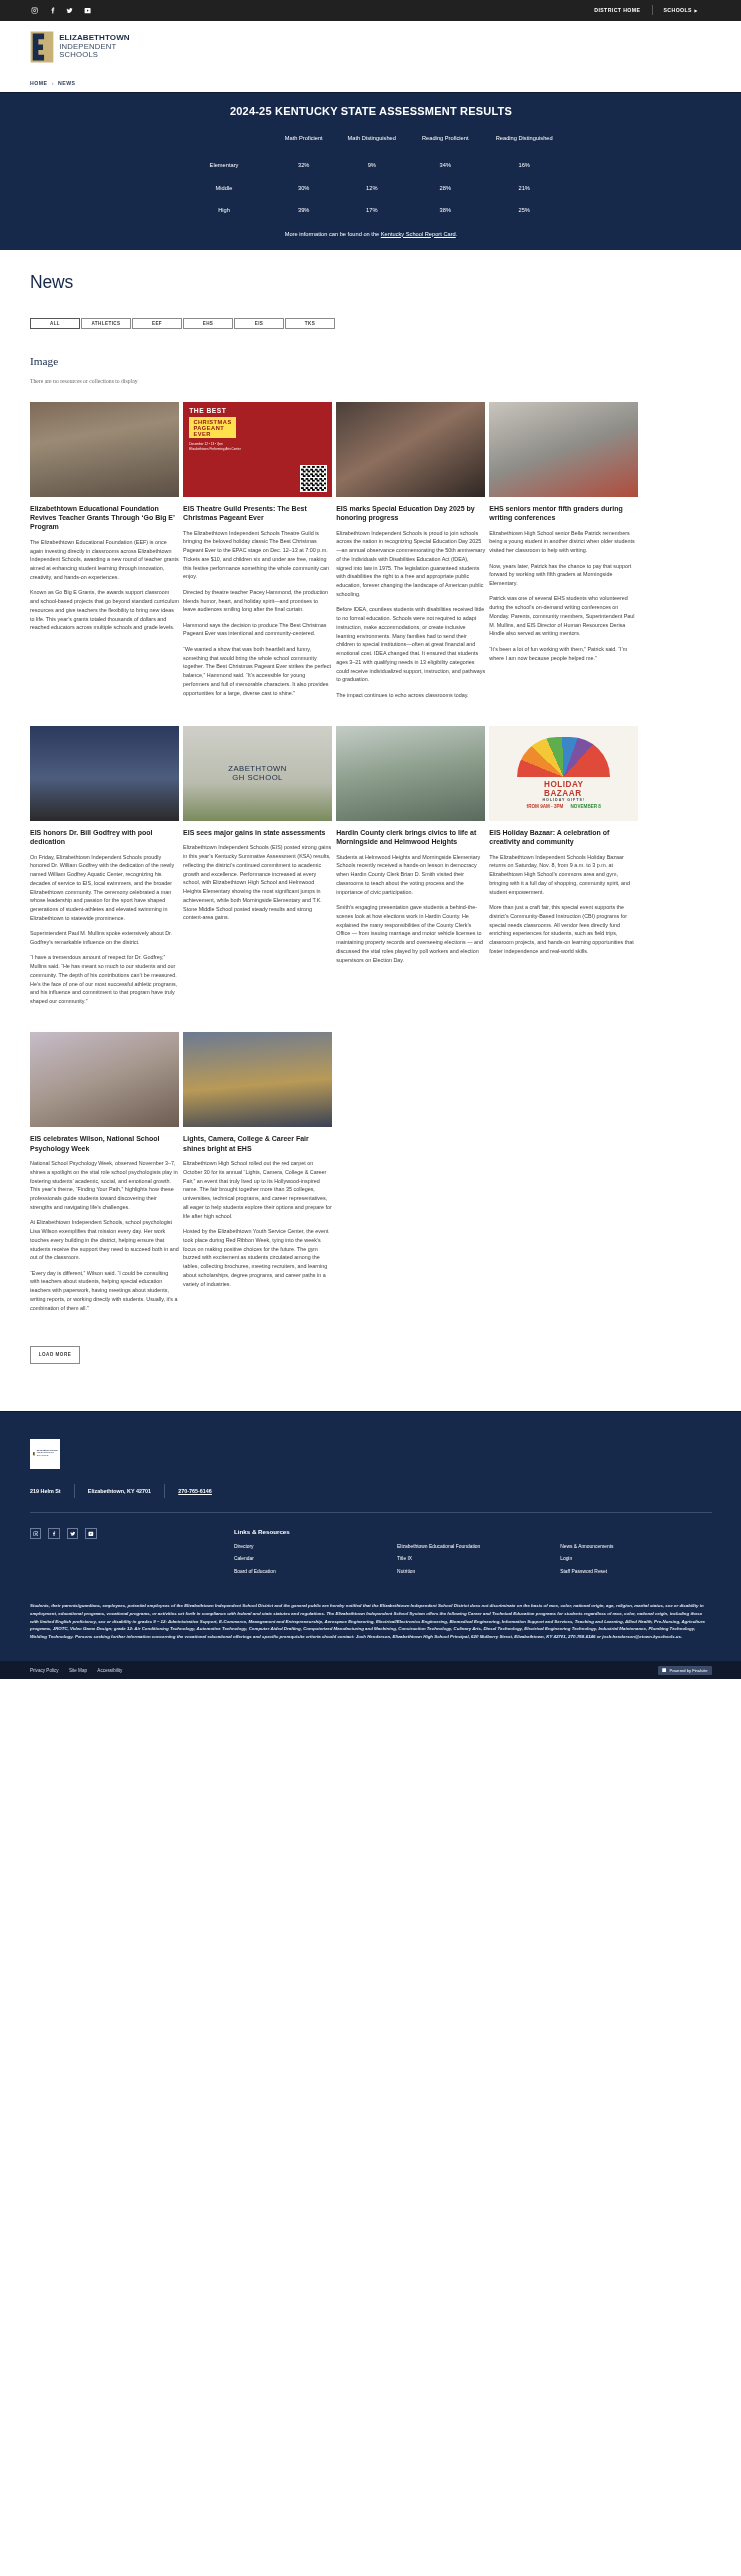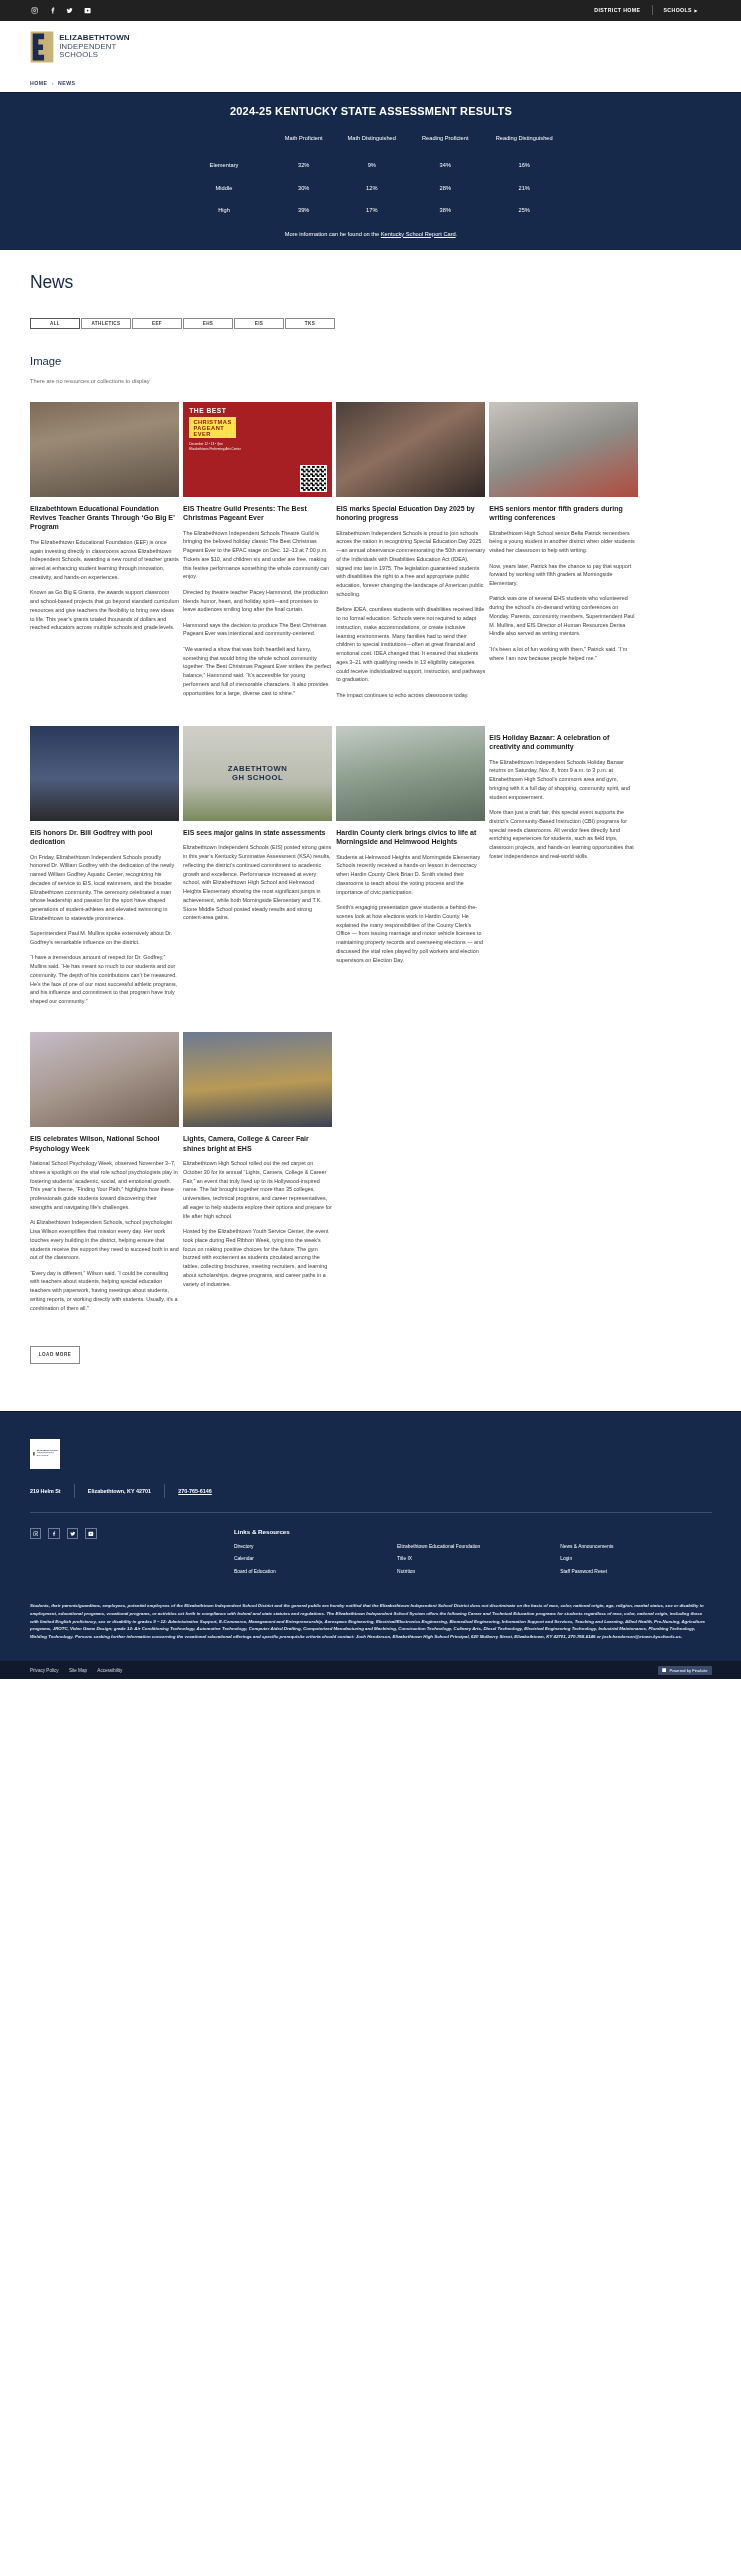--- a/index.html
+++ b/index.html
@@ -156,21 +156,21 @@
     justify-content: center;
     text-transform: uppercase;
     cursor: pointer;
   }
   .filter-btn.active {
     border: 1px solid #555;
     font-weight: 700;
   }
 
   
-  .img-sec { padding-top: 26px; }
+  .img-sec { padding-top: 26px; font-family: Liberation Serif, serif; }
   .img-sec h3 {
     font-size: 11.3px;
     font-weight: 400;
     color: #17294a;
   }
   .img-sec p {
     font-size: 5.7px;
     color: #6a6a6a;
     margin-top: 11.3px;
   }
@@ -229,21 +229,21 @@
   .bz-t3 .grn { color:#2e8b3d; margin-left:7.2px;}
 
   .xmas-art { position:absolute; inset:0; padding:5.2px 6.2px; color:#fff; }
   .xmas-t1 { font-size:6.7px; font-weight:800; letter-spacing:0.5px; }
   .xmas-box { background:#ffe14d; color:#8c1014; font-size:5.7px; font-weight:900; display:inline-block; padding:1.5px 4.1px; margin-top:3.1px; letter-spacing:0.5px;}
   .xmas-small { font-size:3.1px; margin-top:4.1px; line-height:1.5; opacity:.95;}
   .xmas-qr { position:absolute; right:5.2px; bottom:5.2px; width:27px; height:27px; background:
      repeating-conic-gradient(#000 0% 25%, #fff 0% 50%) 0 0/4.6px 4.6px; border:1.5px solid #fff;}
 
   .sign-art { position:absolute; inset:0; display:flex; align-items:center; justify-content:center; flex-direction:column;}
-  .sign-art span { font-size:7.7px; font-weight:700; color:#20304f; letter-spacing:0.5px; line-height:1.25; text-align:center;}
+  .sign-art span { font-size:7.7px; font-weight:400; color:#20304f; letter-spacing:0.5px; line-height:1.25; text-align:center;}
 
   
   .loadmore-wrap { padding: 27px 0 47px; }
   .loadmore {
     width: 50px; height: 17.5px;
     border: 0.5px solid #8a8a8a;
     background: #ffffff;
     font-size: 4.6px;
     letter-spacing: 0.5px;
     font-weight: 600;
@@ -525,20 +525,30 @@
     <article class="card">
       <div class="thumb">
           <div class="ph ph-clerk"></div>
         </div>
       <h4>Hardin County clerk brings civics to life at Morningside and Helmwood Heights</h4>
       <p>Students at Helmwood Heights and Morningside Elementary Schools recently received a hands-on lesson in democracy when Hardin County Clerk Brian D. Smith visited their classrooms to teach about the voting process and the importance of civic participation.</p>
       <p>Smith’s engaging presentation gave students a behind-the-scenes look at how elections work in Hardin County. He explained the many responsibilities of the County Clerk’s Office — from issuing marriage and motor vehicle licenses to maintaining property records and overseeing elections — and discussed the vital roles played by poll workers and election supervisors on Election Day.</p>
     </article>
 
     <article class="card">
+      <div class="thumb">
+        <div class="ph ph-bazaar">
+          <div class="bazaar-art">
+            <div class="bz-arc"></div>
+            <div class="bz-t1">HOLIDAY<br>BAZAAR</div>
+            <div class="bz-t2">HOLIDAY GIFTS!</div>
+            <div class="bz-t3"><span class="red">fROM 9AM - 3PM</span><span class="grn">NOVEMBER 8</span></div>
+          </div>
+        </div>
+      </div>
       <h4>EIS Holiday Bazaar: A celebration of creativity and community</h4>
       <p>The Elizabethtown Independent Schools Holiday Bazaar returns on Saturday, Nov. 8, from 9 a.m. to 3 p.m. at Elizabethtown High School’s commons area and gym, bringing with it a full day of shopping, community spirit, and student empowerment.</p>
       <p>More than just a craft fair, this special event supports the district’s Community-Based Instruction (CBI) programs for special needs classrooms. All vendor fees directly fund enriching experiences for students, such as field trips, classroom projects, and hands-on learning opportunities that foster independence and real-world skills.</p>
     </article>
 
   </div>
 
   <div class="grid row3">
 
     <article class="card">

